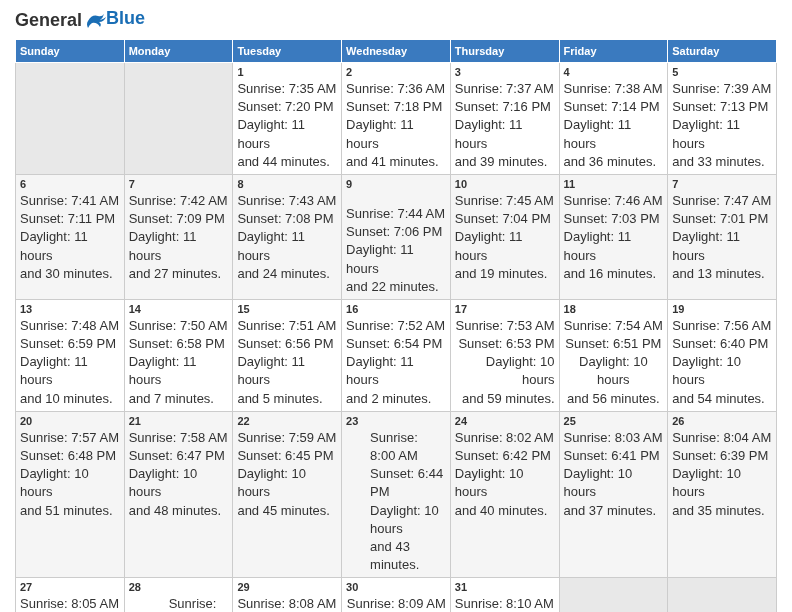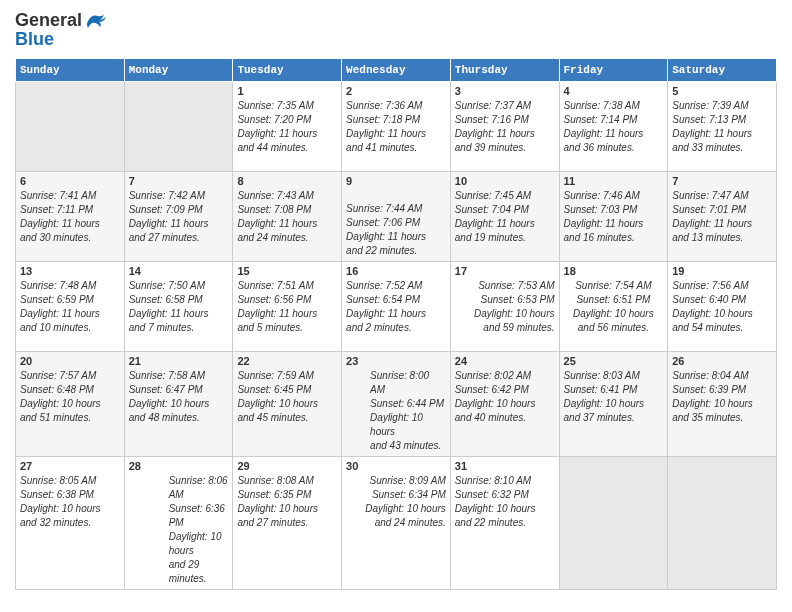--- a/index.html
+++ b/index.html
@@ -17,21 +17,21 @@
       padding: 10px 15px;
     }
     .header {
       display: flex;
       justify-content: space-between;
       align-items: flex-start;
       margin-bottom: 8px;
     }
     .logo {
       display: flex;
-      flex-direction: column;
+      flex-direction: row;
       align-items: flex-start;
     }
     .title-block {
       text-align: right;
     }
     .month-title {
       font-size: 32px;
       color: #333;
       font-weight: normal;
     }
@@ -45,45 +45,43 @@
       table-layout: fixed;
     }
     .calendar thead th {
       background: #3a7abf;
       color: #fff;
       font-size: 11px;
       font-weight: bold;
       padding: 5px 4px;
       text-align: left;
       border: 1px solid #fff;
-      font-family: Liberation Mono, monospace;
     }
     .calendar tbody td {
       border: 1px solid #ccc;
       vertical-align: top;
       padding: 3px 4px;
       font-size: 9px;
       color: #333;
       background: #fff;
       height: 90px;
     }
     .calendar tbody tr:nth-child(even) td {
       background: #f5f5f5;
     }
     .day-num {
       font-size: 11px;
       font-weight: bold;
       display: block;
       margin-bottom: 2px;
     }
     .day-info {
-      font-size: 10px;
+      font-size: 13px;
       line-height: 1.4;
       color: #333;
-      font-style: italic;
     }
     .empty-cell {
       background: #e8e8e8 !important;
     }
     .logo-row1 { display: flex; align-items: center; }
     .bird-svg { margin-left: 2px; }
   </style>
 </head>
 <body>
 

